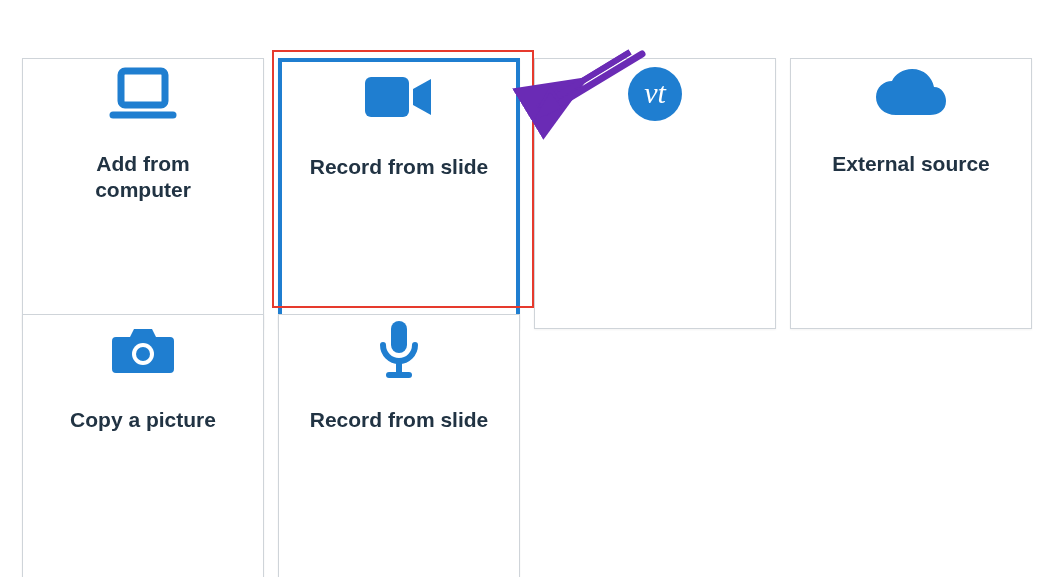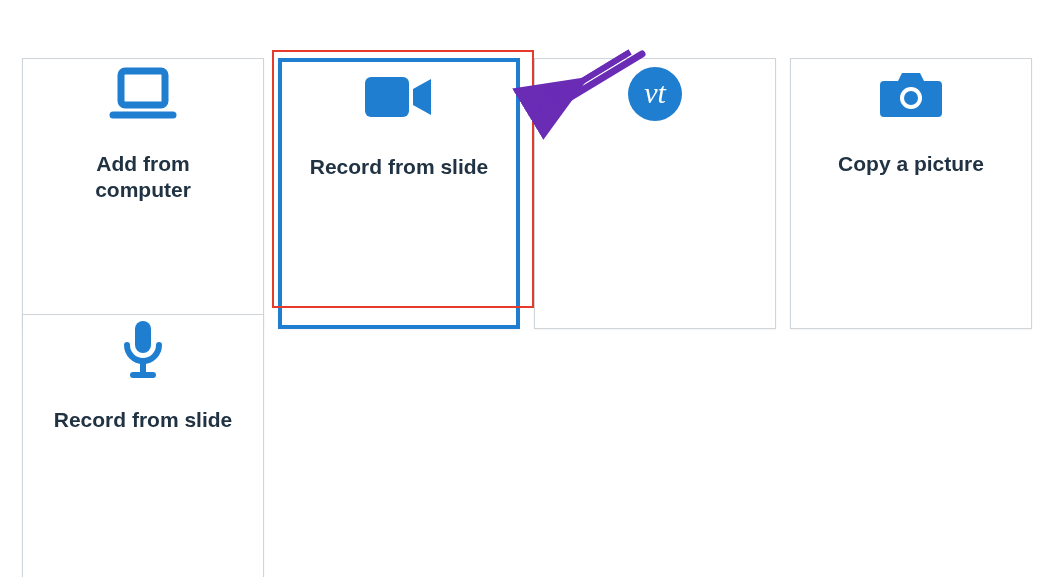--- a/index.html
+++ b/index.html
@@ -40,20 +40,28 @@
 
   <div class="tile">
     <div class="icon-wrap">
       <svg width="54" height="54" viewBox="0 0 54 54">
           <circle cx="27" cy="27" r="27" fill="#1f7ed0"></circle>
           <text x="27" y="36" text-anchor="middle" font-family="Georgia,serif" font-size="30" font-style="italic" fill="#fff">vt</text>
         </svg>
     </div>
   </div>
 
+  <div class="tile">
+    <div class="icon-wrap">
+      <svg width="74" height="50" viewBox="0 0 74 50">
+          <path d="M22 46 C10 46 2 38 2 28 C2 18 10 12 18 12 C21 5 29 0 38 0 C50 0 58 8 60 18 C68 18 72 26 72 32 C72 42 64 46 56 46 Z" fill="#1f7ed0"></path>
+        </svg>
+    </div>
+    <div class="label">External source</div>
+  </div>
 
 
   <div class="tile">
     <div class="icon-wrap">
       <svg width="62" height="50" viewBox="0 0 62 50">
           <path d="M4 12 L18 12 L22 4 L40 4 L44 12 L58 12 A4 4 0 0 1 62 16 L62 44 A4 4 0 0 1 58 48 L4 48 A4 4 0 0 1 0 44 L0 16 A4 4 0 0 1 4 12 Z" fill="#1f7ed0"></path>
           <circle cx="31" cy="29" r="11" fill="#fff"></circle>
           <circle cx="31" cy="29" r="7" fill="#1f7ed0"></circle>
         </svg>
     </div>

